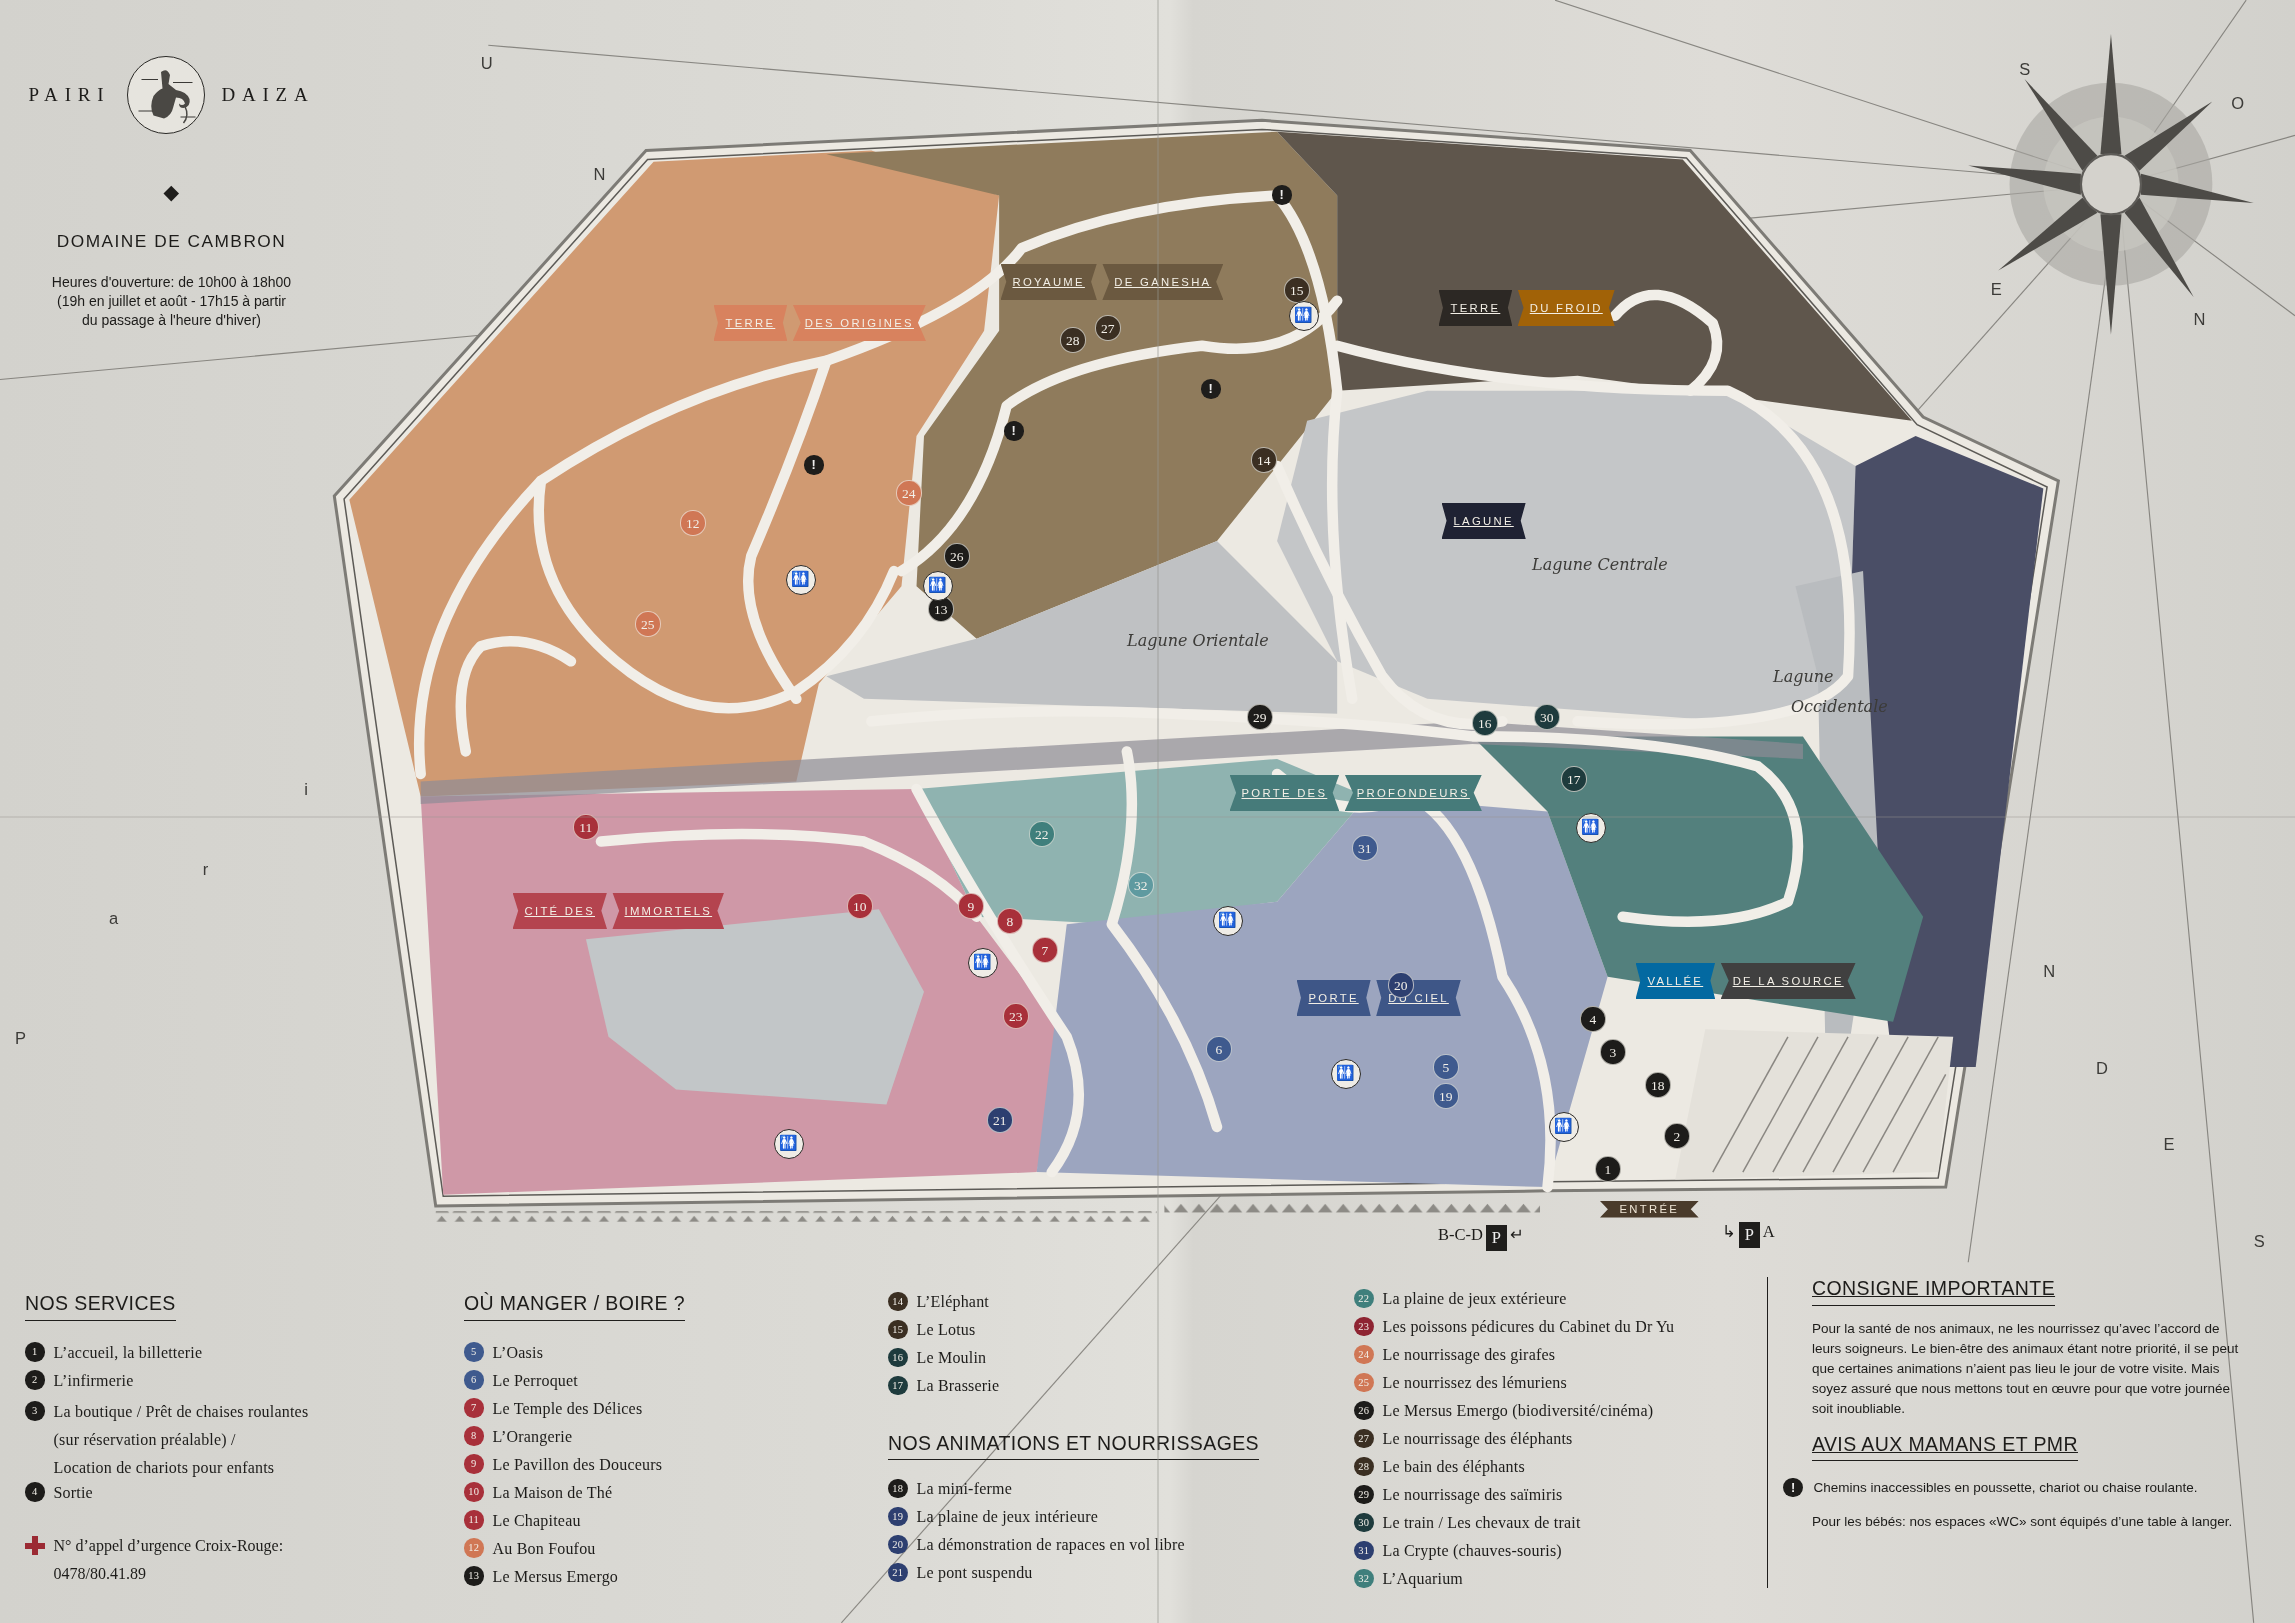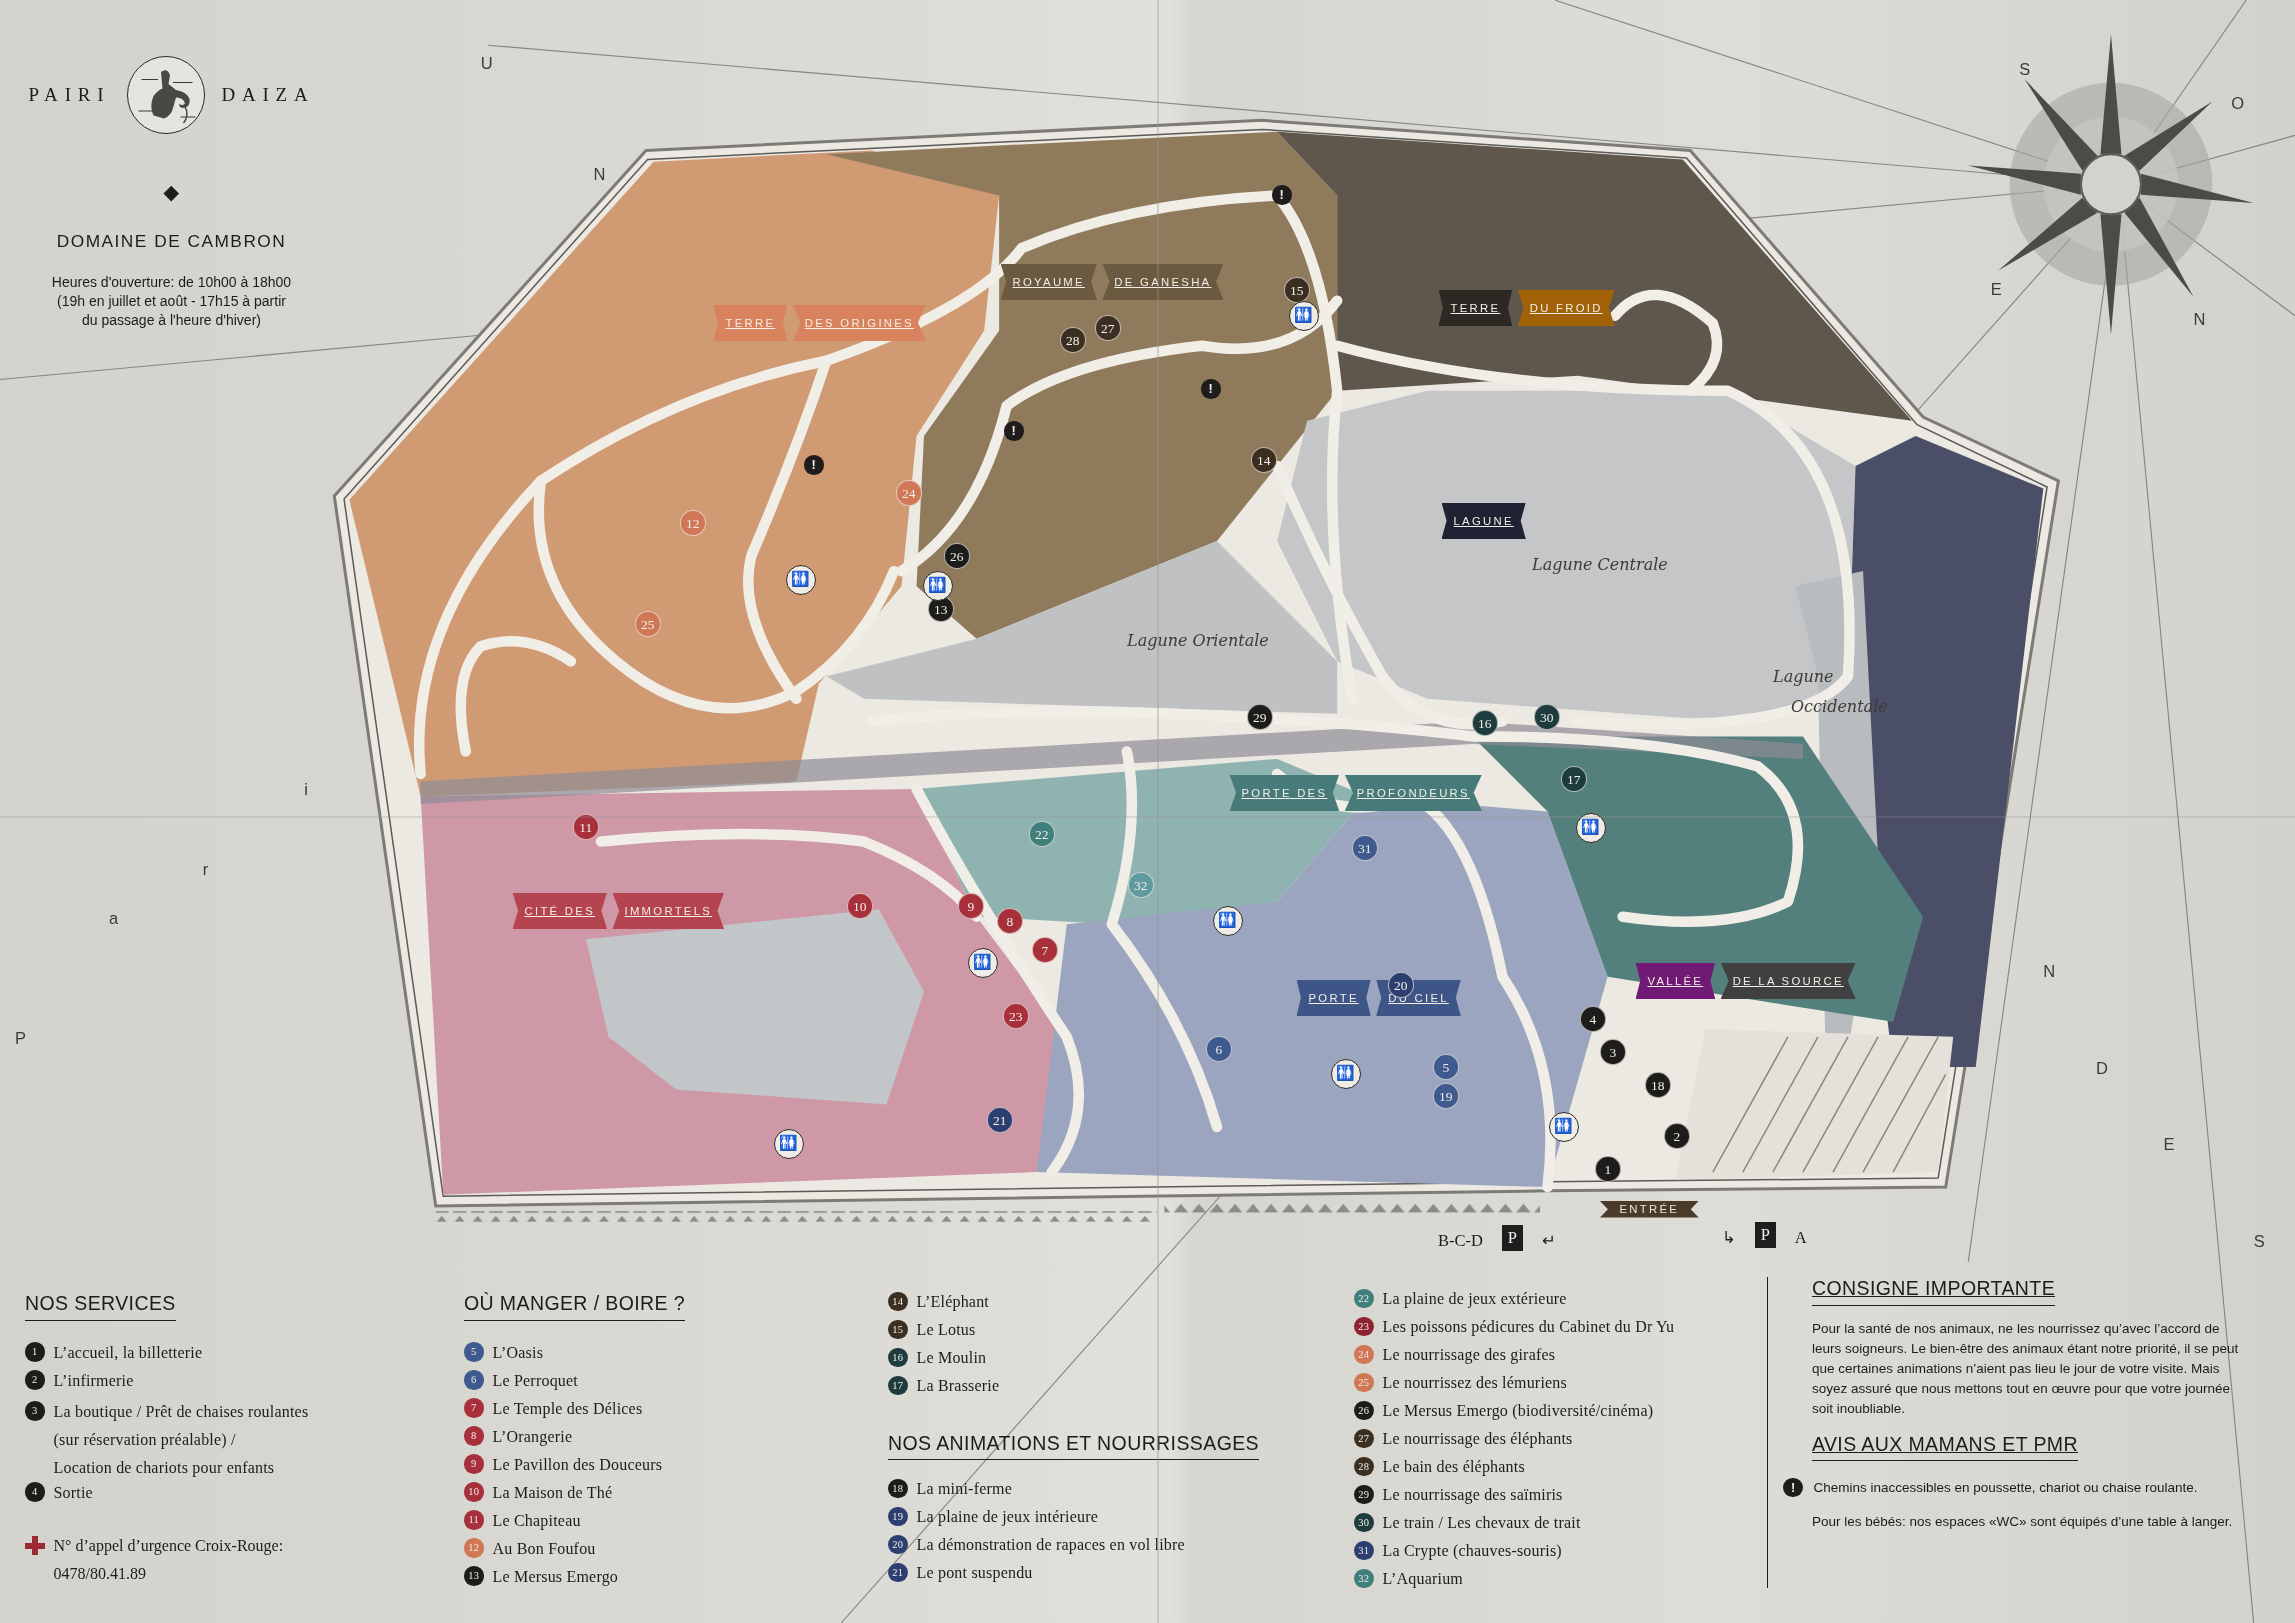--- a/index.html
+++ b/index.html
@@ -44,21 +44,21 @@
     position: absolute; width: 30px; height: 30px; border-radius: 50%; background: #efece6;
     border: 1.5px solid #2b2a28; font-size: 15px; text-align: center; line-height: 27px; color: #2b2a28;
   }
   .warn {
     position: absolute; width: 19.5px; height: 19.5px; border-radius: 50%; background: #1e1d1b; color: #eee;
     font-weight: bold; font-size: 12.8px; text-align: center; line-height: 19.5px; font-family: "Liberation Sans", sans-serif;
   }
 
   .entree { position: absolute; left: 1600px; top: 1201px; text-align: center; }
   .entree .ribbon { background: #4a3b2b; color: #efe6d6; font-family: "Liberation Sans", sans-serif; font-size: 11.3px; letter-spacing: 2.3px; padding: 2.3px 19.5px; clip-path: polygon(0 0,100% 0,92% 50%,100% 100%,0 100%,8% 50%); }
-  .parking { position: absolute; font-family: "Liberation Serif", serif; font-size: 16.5px; display: flex; align-items: flex-end; gap: 19px; }
+  .parking { position: absolute; font-family: "Liberation Serif", serif; font-size: 16.5px; display: flex; align-items: flex-start; gap: 3px; }
   .parking .pbox { background: #1f1e1c; color: #eee; width: 21px; height: 25.5px; text-align: center; line-height: 25.5px; font-size: 16.5px; }
 
   
   .legend-col { position: absolute; font-family: "Liberation Serif", serif; font-size: 16px; }
   .legend-title {
     font-family: "Liberation Sans", sans-serif; font-size: 19.5px; letter-spacing: 0.4px;
     padding-bottom: 4.5px; border-bottom: 1.5px solid #1f1e1c; display: inline-block;
   }
   .legend-list { list-style: none; margin-top: 21px; }
   .legend-list li { display: flex; align-items: flex-start; gap: 9px; height: 28px; line-height: 21px; letter-spacing: 0.2px; }
@@ -235,21 +235,21 @@
 </div>
 <div class="zone-label" style="left:502px;top:887px;">
   <span class="ribbon" style="background:#b4444f">CITÉ DES</span>
   <span class="ribbon" style="background:#b4444f">IMMORTELS</span>
 </div>
 <div class="zone-label" style="left:1286px;top:974px;">
   <span class="ribbon" style="background:#3e5687">PORTE</span>
   <span class="ribbon" style="background:#3e5687">DU CIEL</span>
 </div>
 <div class="zone-label" style="left:1625px;top:957px;">
-  <span class="ribbon" style="background:#701a75">VALLÉE</span>
+  <span class="ribbon" style="background:#0369a1">VALLÉE</span>
   <span class="ribbon" style="background:#404040">DE LA SOURCE</span>
 </div>
 
 <div class="lagoon-name" style="left:1127px;top:631px;">Lagune Orientale</div>
 <div class="lagoon-name" style="left:1532px;top:555px;">Lagune Centrale</div>
 <div class="lagoon-name" style="left:1773px;top:667px;">Lagune</div>
 <div class="lagoon-name" style="left:1791px;top:697px;">Occidentale</div>
 
 <div id="poi-layer">
     <div class="poi" style="left: 1595px; top: 1156px; background: rgb(29, 28, 26);">1</div>

